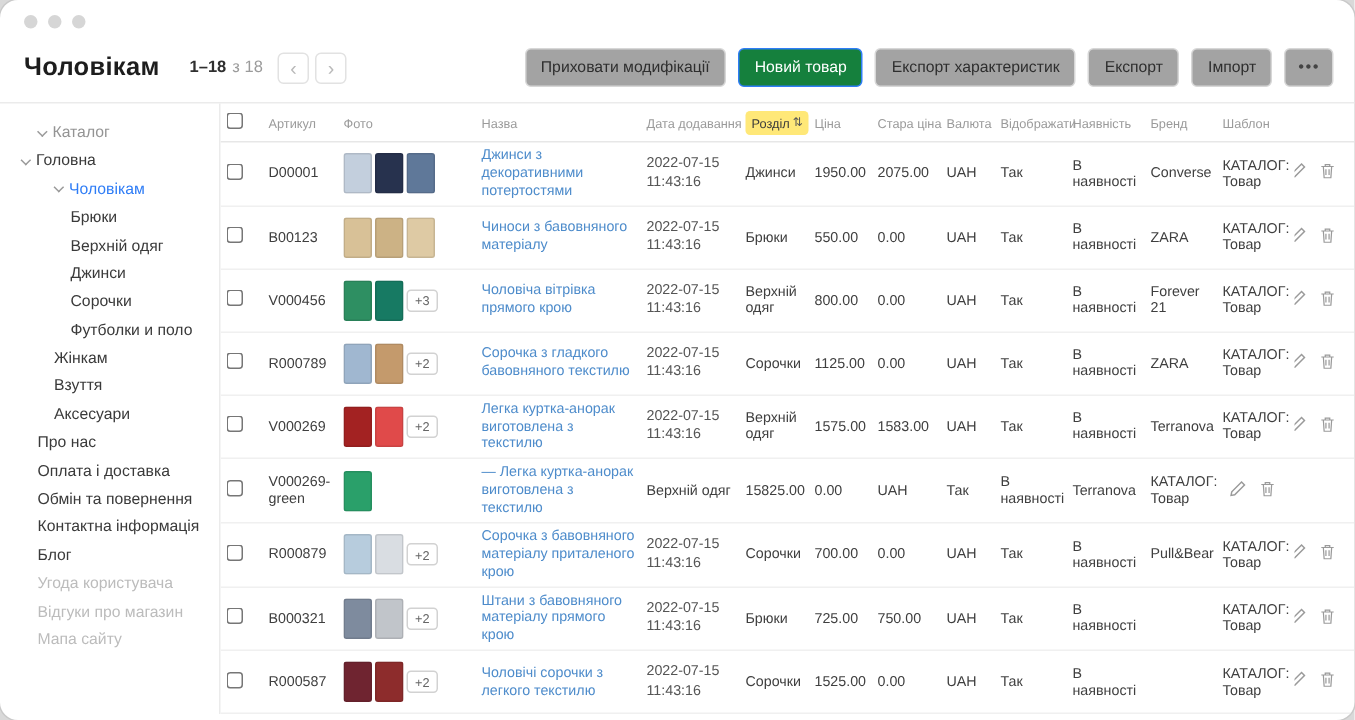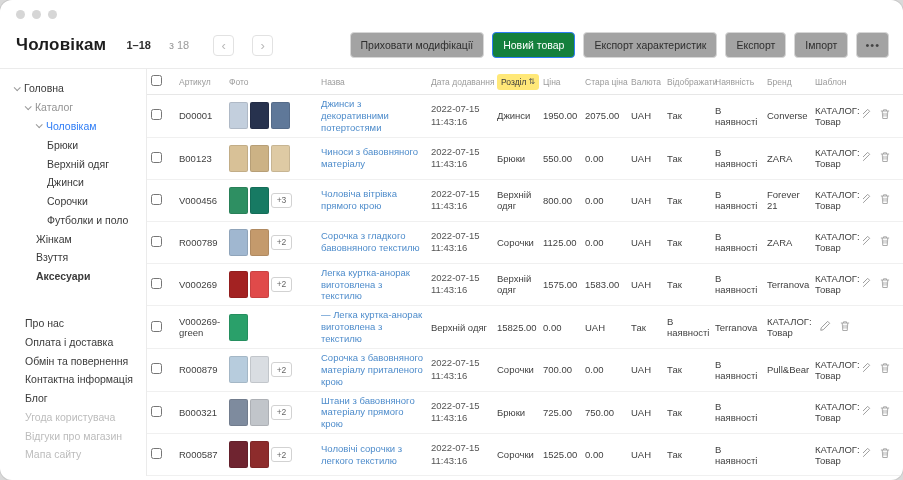--- a/index.html
+++ b/index.html
@@ -3,21 +3,21 @@
 <meta charset="utf-8">
 <style>
   *{box-sizing:border-box;margin:0;padding:0}
   html,body{width:903px;height:480px;overflow:hidden}
   body{background:#d9d9d9;font-family:"Liberation Sans",sans-serif}
   .window{position:absolute;inset:0;background:#fff;border-radius:12px;overflow:hidden;box-shadow:0 0 0 1px #c9c9c9}
   .titlebar{height:28px;display:flex;align-items:center;padding-left:16px;gap:7px}
   .dot{width:9px;height:9px;border-radius:50%;background:#d6d6d6}
   .toolbar{display:flex;align-items:center;padding:4px 14px 10px 16px;gap:8px}
   .page-title{font-size:17px;font-weight:bold;color:#1d1d1d;letter-spacing:.2px}
-  .pager{display:flex;align-items:center;gap:18px;margin-left:12px}
+  .pager{display:flex;align-items:center;gap:4px;margin-left:12px}
   .pager .range{font-size:11px;font-weight:bold;color:#2f2f2f}
   .pager .of{font-size:11px;color:#9b9b9b;margin-right:6px}
   .pg-btn{width:21px;height:21px;border:1px solid #e2e2e2;border-radius:4px;background:#fff;color:#b9b9b9;font-size:13px;display:flex;align-items:center;justify-content:center;cursor:pointer}
   .spacer{flex:1}
   .btn{font-size:10.5px;color:#2e2e2e;background:#a3a3a3;border:1px solid #d7d7d7;border-radius:4px;padding:6px 10px;white-space:nowrap;cursor:pointer}
   .btn.primary{background:#15803d;border-color:#2f7df6;color:#fff}
   .btn.more{padding:6px 8px;color:#444;font-size:11px;letter-spacing:1px}
   .content{display:flex;border-top:1px solid #ebebeb;height:calc(100% - 72px)}
   .sidebar{width:146px;padding:10px 2px 6px 12px;font-size:10.5px;color:#3a3a3a;overflow:hidden;flex:0 0 auto}
   .side-item{display:flex;align-items:center;padding:3.4px 0;cursor:pointer;white-space:nowrap;overflow:hidden}
@@ -66,28 +66,28 @@
     <button class="btn">Приховати модифікації</button>
     <button class="btn primary">Новий товар</button>
     <button class="btn">Експорт характеристик</button>
     <button class="btn">Експорт</button>
     <button class="btn">Імпорт</button>
     <button class="btn more">•••</button>
   </div>
 
   <div class="content">
     <nav class="sidebar">
+        <div class="side-item dim" style="padding-left: 13px;">
+          <span class="chev"></span>
+          <span>Каталог</span>
+        </div>
         <div class="side-item " style="padding-left: 2px;">
           <span class="chev"></span>
           <span>Головна</span>
         </div>
-        <div class="side-item dim" style="padding-left: 13px;">
-          <span class="chev"></span>
-          <span>Каталог</span>
-        </div>
         <div class="side-item active" style="padding-left: 24px;">
           <span class="chev"></span>
           <span>Чоловікам</span>
         </div>
         <div class="side-item " style="padding-left: 35px;">
           <span>Брюки</span>
         </div>
         <div class="side-item " style="padding-left: 35px;">
           <span>Верхній одяг</span>
         </div>
@@ -99,24 +99,24 @@
         </div>
         <div class="side-item " style="padding-left: 35px;">
           <span>Футболки и поло</span>
         </div>
         <div class="side-item " style="padding-left: 24px;">
           <span>Жінкам</span>
         </div>
         <div class="side-item " style="padding-left: 24px;">
           <span>Взуття</span>
         </div>
-        <div class="side-item " style="padding-left: 24px; font-weight: bold;">
+        <div class="side-item " style="padding-left: 24px;">
           <span>Аксесуари</span>
         </div>
-        <div class="side-item " style="padding-left: 13px; margin-top: 28px;">
+        <div class="side-item " style="padding-left: 13px;">
           <span>Про нас</span>
         </div>
         <div class="side-item " style="padding-left: 13px;">
           <span>Оплата і доставка</span>
         </div>
         <div class="side-item " style="padding-left: 13px;">
           <span>Обмін та повернення</span>
         </div>
         <div class="side-item " style="padding-left: 13px;">
           <span>Контактна інформація</span>

